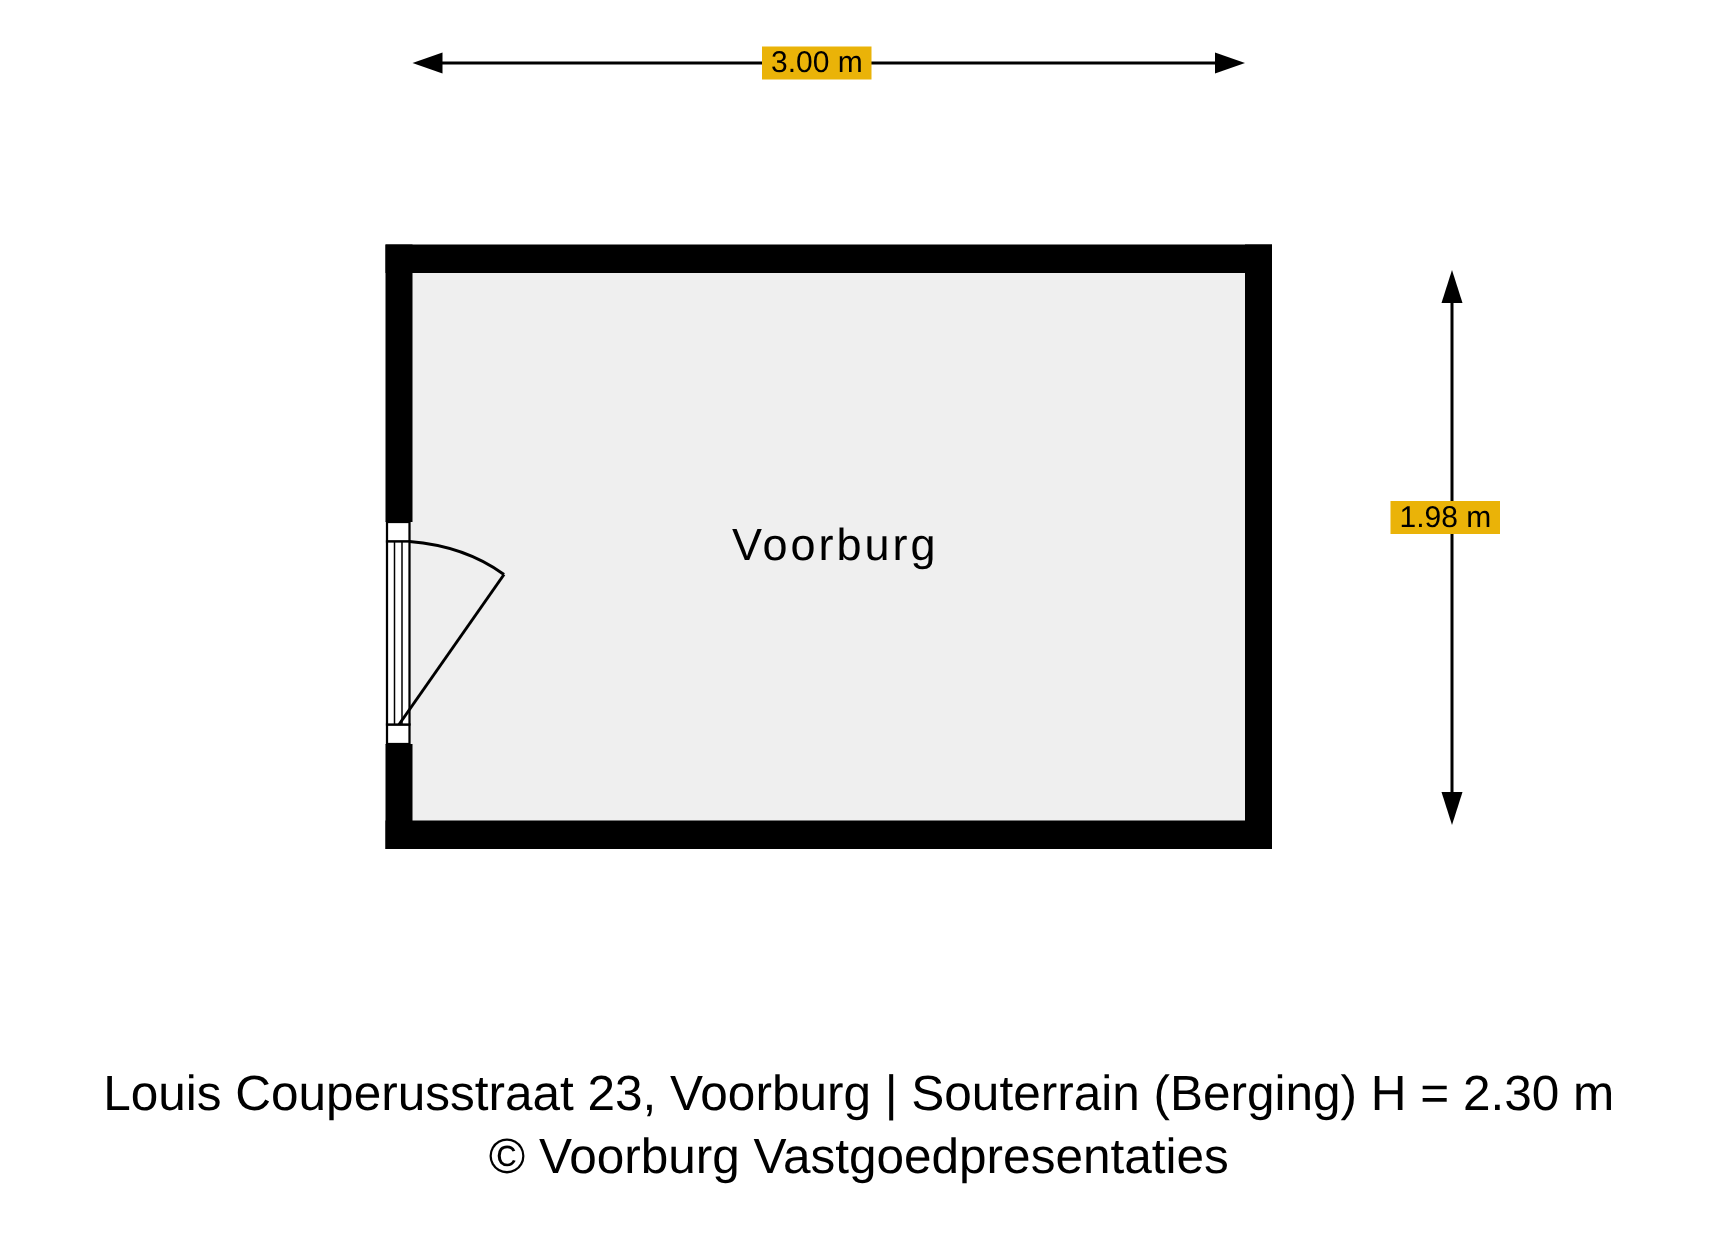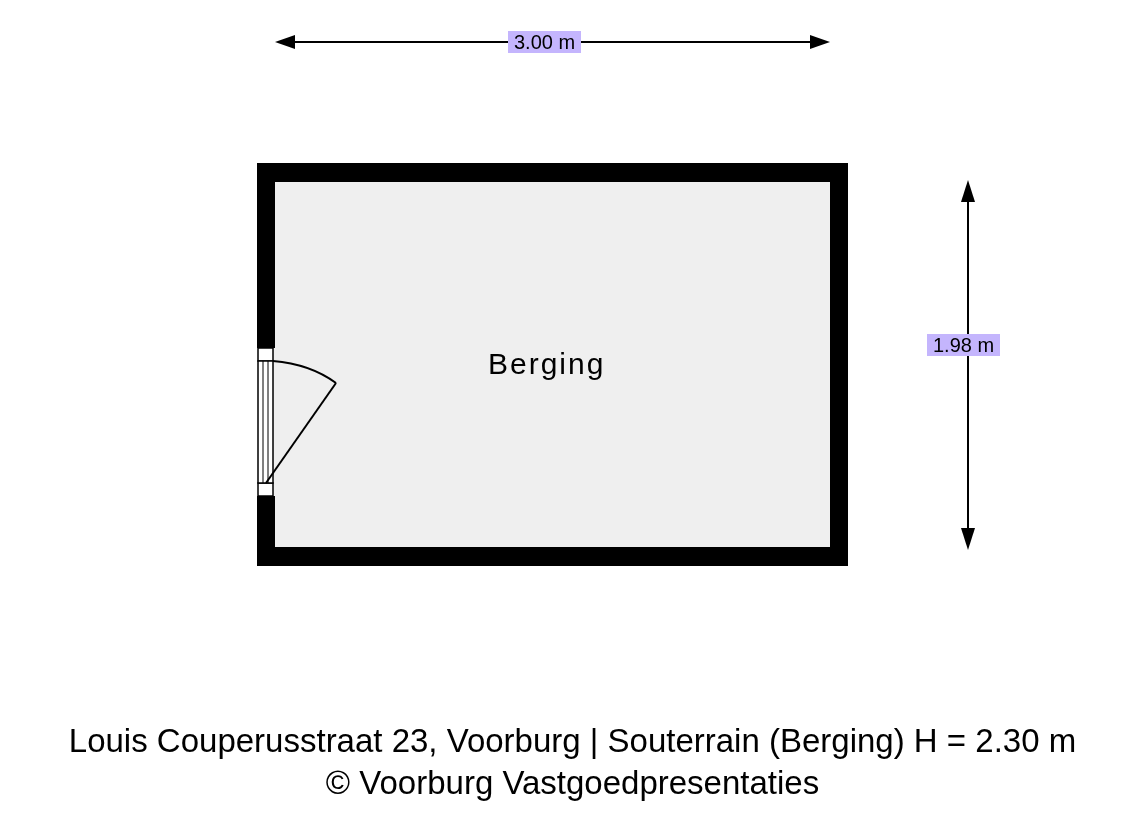--- a/index.html
+++ b/index.html
@@ -1,21 +1,21 @@
 <!DOCTYPE html>
 <html><head>
 <meta charset="utf-8">
 <style>
   html, body { margin:0; padding:0; background:#ffffff; }
   body { width:1145px; height:825px; position:relative; overflow:hidden;
          font-family:"Liberation Sans", sans-serif; color:#000; }
   svg.plan { position:absolute; left:0; top:0; }
-  .dimlabel { position:absolute; background:#c4b5fd; font-size:20px; line-height:22px; padding:0 6px; }
+  .dimlabel { position:absolute; background:#eab308; font-size:20px; line-height:22px; padding:0 6px; }
   .roomlabel { position:absolute; font-size:30px; letter-spacing:2px; }
-  .caption { position:absolute; left:0; width:1145px; text-align:center; font-size:33px; line-height:38px;margin-top:12px; }
+  .caption { position:absolute; left:0; width:1145px; text-align:center; font-size:33px; line-height:38px; }
 </style>
 </head>
 <body>
 
 <svg class="plan" width="1145" height="825">
 
   <g>
     <line x1="290" y1="42" x2="815" y2="42" stroke="#000" stroke-width="2"></line>
     <polygon points="275,42 295,35 295,49" fill="#000"></polygon>
     <polygon points="830,42 810,35 810,49" fill="#000"></polygon>
@@ -44,16 +44,16 @@
     <line x1="263" y1="361" x2="263" y2="483" stroke="#000" stroke-width="1"></line>
     <line x1="268" y1="361" x2="268" y2="483" stroke="#000" stroke-width="1"></line>
     <line x1="266" y1="483" x2="336" y2="383" stroke="#000" stroke-width="2"></line>
     <path d="M 273 361 Q 310 364 336 383" fill="none" stroke="#000" stroke-width="2"></path>
   </g>
 </svg>
 
 <div class="dimlabel" style="left:508px; top:31px;">3.00 m</div>
 <div class="dimlabel" style="left:927px; top:334px;">1.98 m</div>
 
-<div class="roomlabel" style="left:488px; top:347px;">Berging</div>
+<div class="roomlabel" style="left:488px; top:347px;">Voorburg</div>
 
 <div class="caption" style="top:710px;">Louis Couperusstraat 23, Voorburg | Souterrain (Berging) H = 2.30 m</div>
 <div class="caption" style="top:752px;">© Voorburg Vastgoedpresentaties</div>
 
 </body></html>

